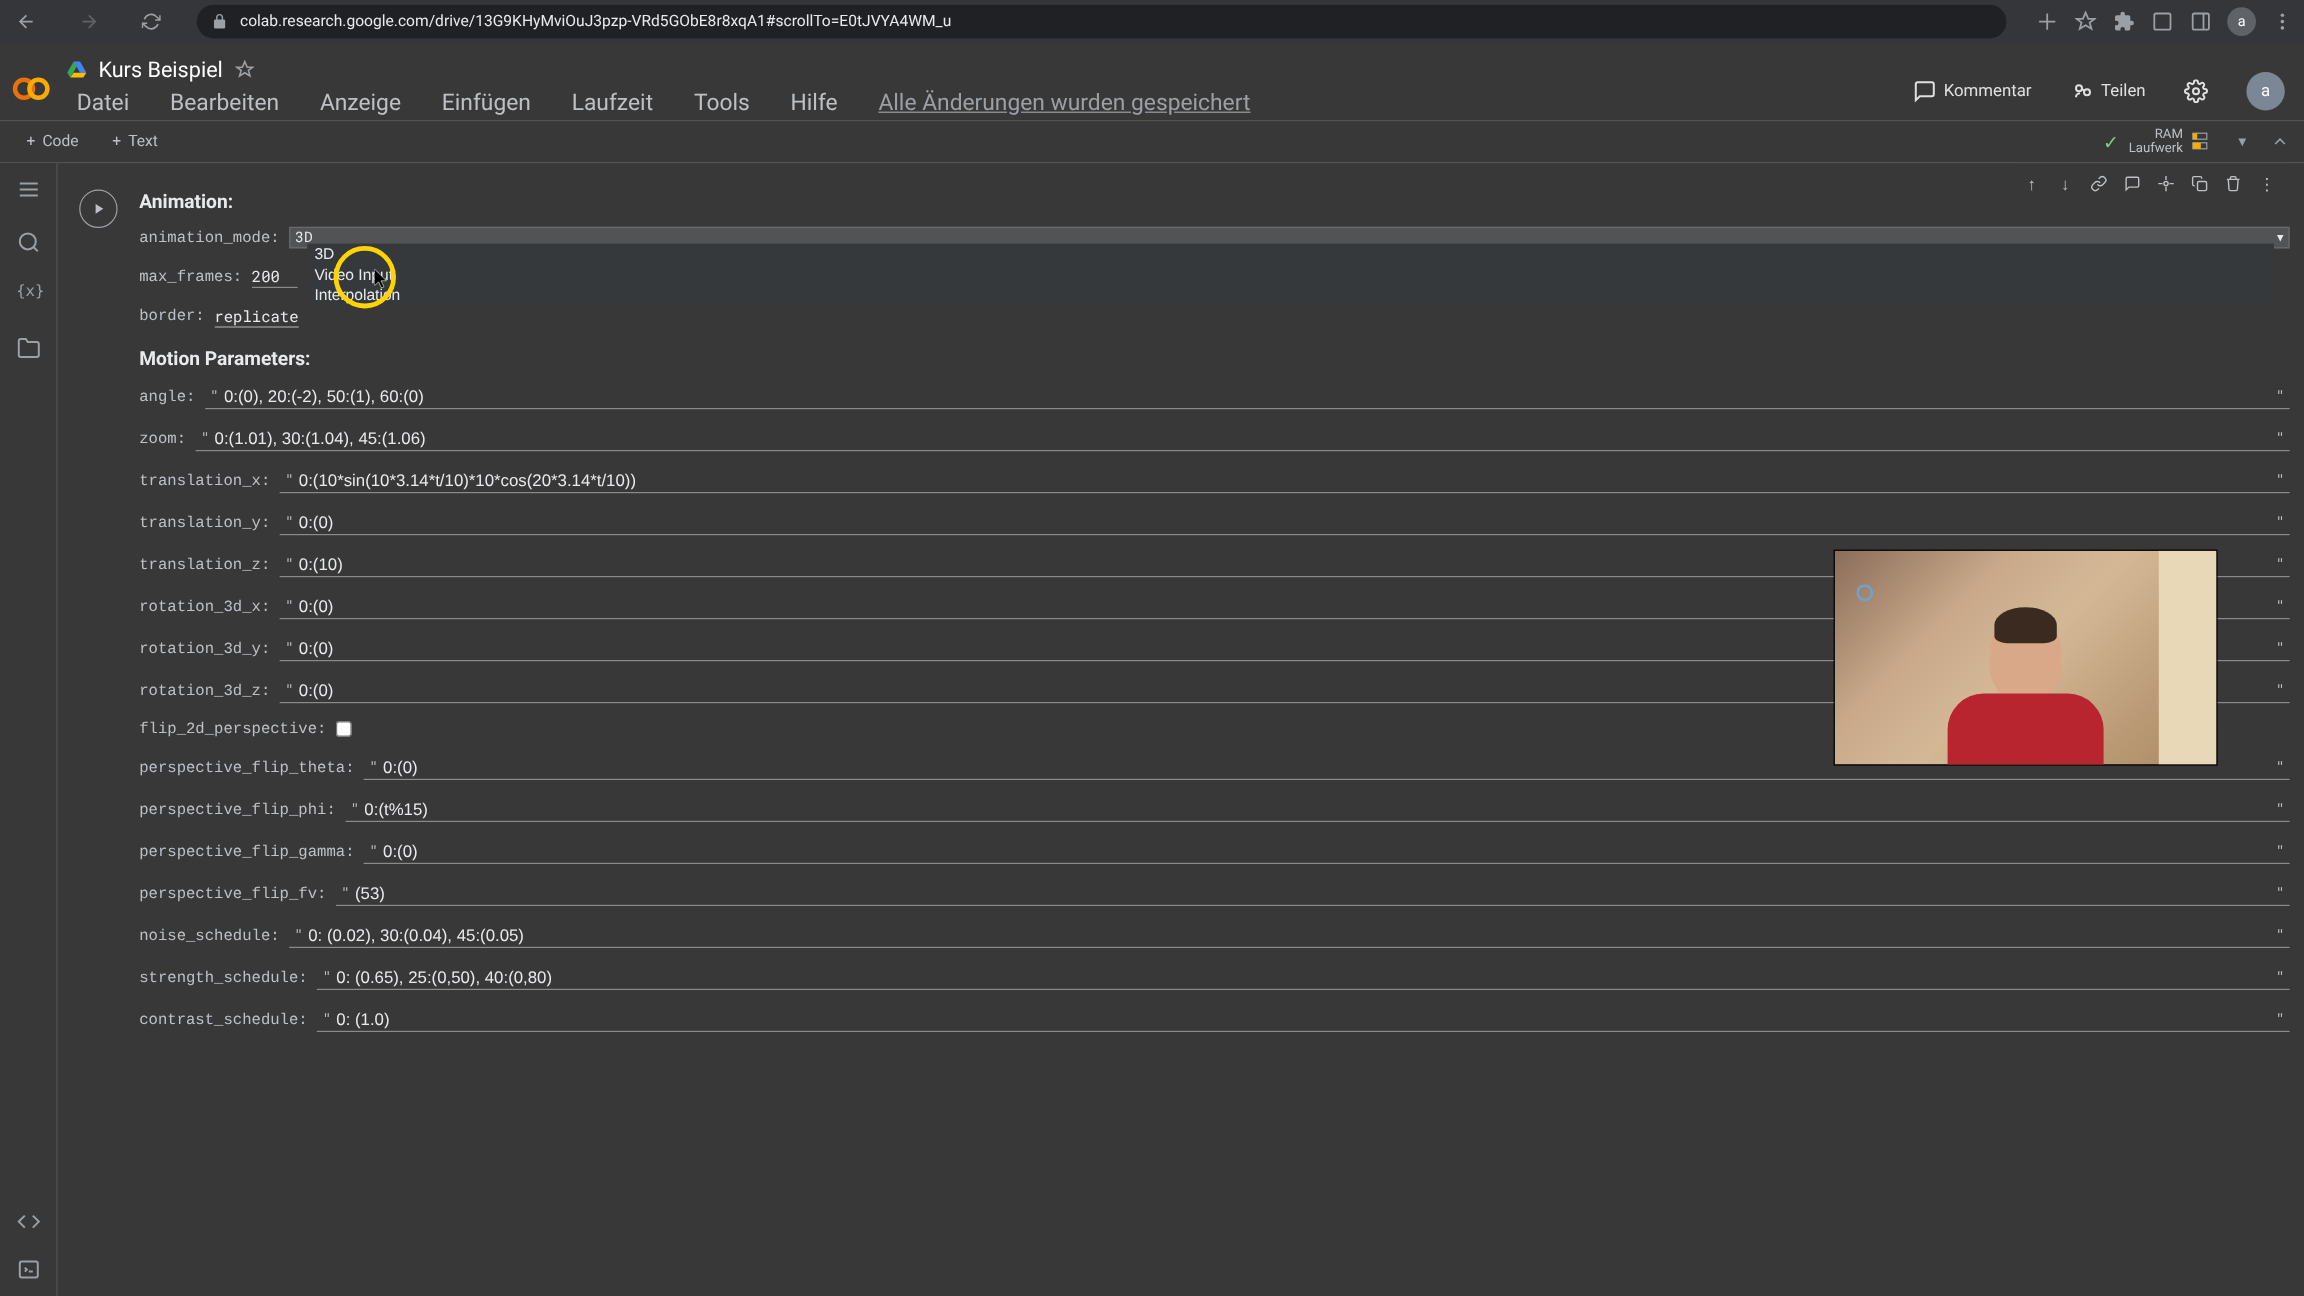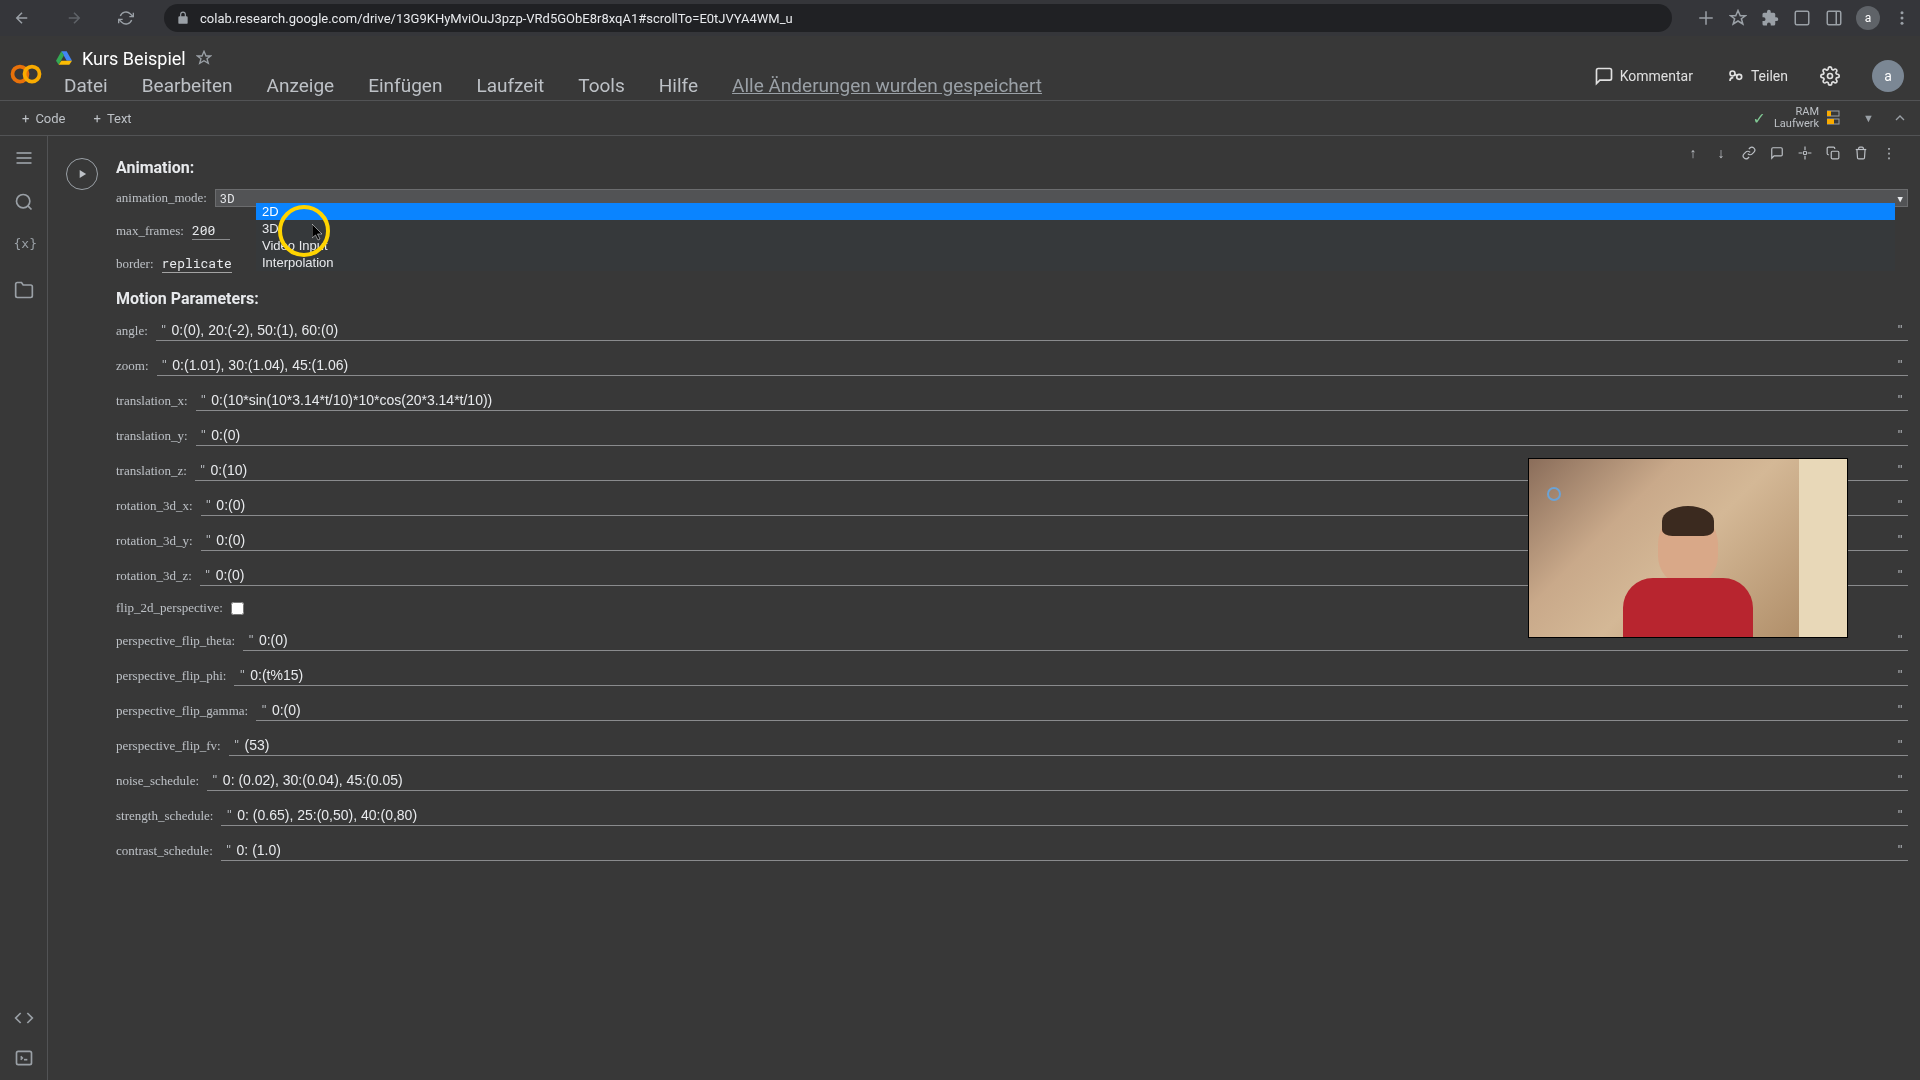--- a/index.html
+++ b/index.html
@@ -50,21 +50,21 @@
 .content { flex: 1; overflow-y: auto; padding: 8px 0 40px 0; }
 .cell { margin: 0 12px; position: relative; }
 .cell-toolbar { position: absolute; top: -6px; right: 4px; display: flex; gap: 2px; background: #383838; padding: 2px; }
 .cell-tb-btn { width: 26px; height: 26px; display: flex; align-items: center; justify-content: center; color: #bdc1c6; cursor: pointer; font-size: 14px; }
 .run-btn { position: absolute; left: 6px; top: 14px; width: 32px; height: 32px; border-radius: 50%; border: 1px solid #9aa0a6; display: flex; align-items: center; justify-content: center; cursor: pointer; background: #383838; }
 .run-btn svg { fill: #bdc1c6; }
 .form-body { margin-left: 56px; padding-top: 14px; }
 
 .section-title { font-size: 16px; font-weight: 700; color: #e8eaed; margin-bottom: 12px; }
 .form-row { display: flex; align-items: center; margin-bottom: 14px; font-size: 13px; }
-.form-label { font-family: Liberation Serif, serif; color: #bdc1c6; margin-right: 8px; }
+.form-label { font-family: Liberation Mono, monospace; color: #bdc1c6; margin-right: 8px; }
 .form-select { flex: 1; background: #525355; border: 1px solid #6b6c6e; color: #e8eaed; font-size: 12px; padding: 1px 4px; height: 18px; font-family: 'Roboto Mono', monospace; position: relative; }
 .form-input-wrap { flex: 1; display: flex; align-items: center; border-bottom: 1px solid #8a8b8d; }
 .quote { color: #bdc1c6; font-family: 'Roboto Mono', monospace; padding: 0 4px; }
 .form-input { flex: 1; background: transparent; border: none; color: #e8eaed; font-size: 14px; padding: 2px 0; outline: none; }
 .form-num { width: 38px; background: transparent; border: none; border-bottom: 1px solid #8a8b8d; color: #e8eaed; font-size: 13px; font-family: 'Roboto Mono', monospace; text-align: left; }
 .form-text-inline { background: transparent; border: none; border-bottom: 1px solid #a3a3a3; color: #e8eaed; font-size: 13px; font-family: 'Roboto Mono', monospace; width: 70px; }
 .form-check { width: 13px; height: 13px; accent-color: #525355; }
 
 
 .dropdown-pop { position: absolute; left: 256px; top: 203px; width: 1639px; background: #36393b; z-index: 50; font-family: Arial, sans-serif; font-size: 13px; }
@@ -468,21 +468,20 @@
               <input class="form-input" value="0: (1.0)" style="">
               <span class="quote">"</span>
             </div>
           </div>
       </div>
     </div>
   </div>
 </div>
 
 <div class="dropdown-pop">
-  <div class="dd-opt sel">2D</div>
   <div class="dd-opt">3D</div>
   <div class="dd-opt">Video Input</div>
   <div class="dd-opt">Interpolation</div>
 </div>
 
 <div class="highlight-circle" style="left:278px; top:205px;"></div>
 <div class="cursor-ptr" style="left:312px; top:224px;">
   <svg width="14" height="18" viewBox="0 0 14 18">
       <path d="M0 0l0 14 3.5-3 2.5 5 2-1-2.5-5 4.5 0z" fill="#000" stroke="#fff" stroke-width="0.5"></path>
     </svg>

